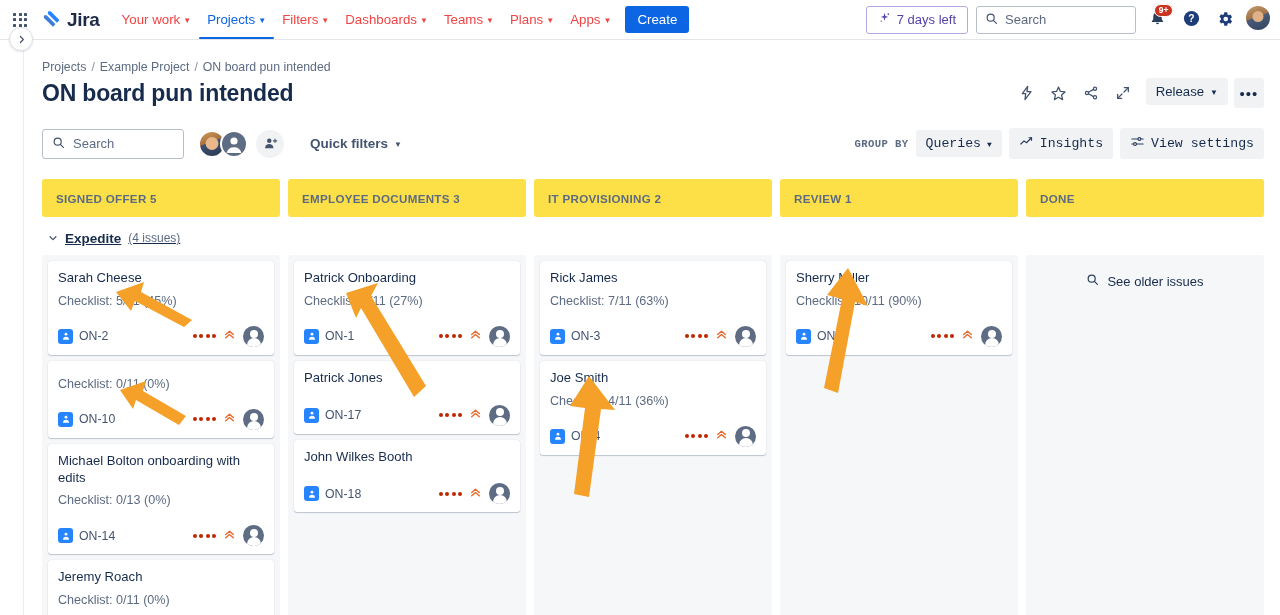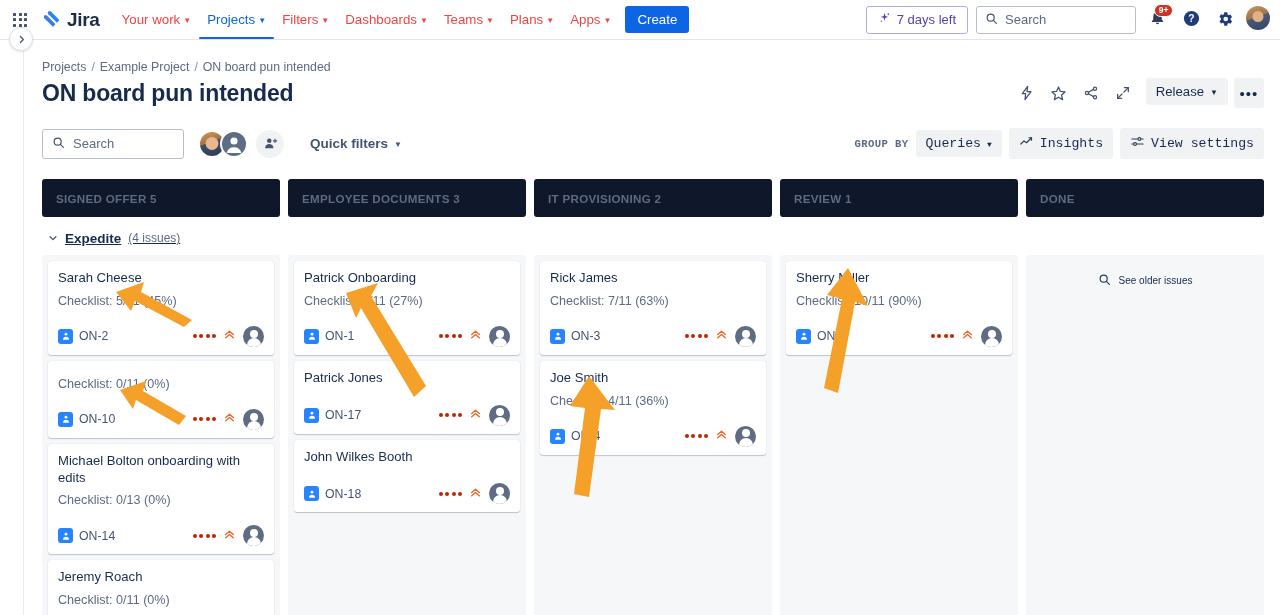--- a/index.html
+++ b/index.html
@@ -133,21 +133,21 @@
   .pill-btn {
     display: flex; align-items: center; gap: 6px;
     background: #f1f2f4; border: none; border-radius: 3px;
     font-size: 13.2px; color: #172b4d; padding: 6px 10px; cursor: pointer; font-family: inherit; font-weight: 500;
   }
 
   
   .board { margin-top: 20px; position: relative; }
   .col-headers { display: flex; gap: 8px; }
   .col-head {
-    background: #0f172a; border-radius: 3px;
+    background: #fde047; border-radius: 3px;
     height: 38px; display: flex; align-items: center;
     padding: 0 14px; font-size: 11.6px; font-weight: 600;
     letter-spacing: 0.3px; color: #5d6b82; text-transform: uppercase;
     flex: 1 1 0; min-width: 0;
   }
   .swimlane { display: flex; align-items: center; gap: 7px; padding: 12px 2px 8px 6px; text-decoration: underline; }
   .swim-name { font-size: 13.5px; font-weight: 600; color: #172b4d; }
   .swim-count { font-size: 12px; color: #5d6b82; }
 
   .columns { display: flex; gap: 8px; align-items: flex-start; }
@@ -173,21 +173,21 @@
   .dots i { width: 4px; height: 4px; border-radius: 50%; background: #bf2600; display: block; }
   .card-avatar {
     width: 21px; height: 21px; border-radius: 50%; background: #5e6c84;
     position: relative; overflow: hidden; flex: 0 0 auto;
   }
   .card-avatar::before { content:""; position:absolute; left:50%; top:18%; transform:translateX(-50%); width:8px; height:8px; border-radius:50%; background:#fff; }
   .card-avatar::after { content:""; position:absolute; left:50%; top:58%; transform:translateX(-50%); width:14px; height:11px; border-radius:7px 7px 0 0; background:#fff; }
 
   .see-older {
     display: flex; align-items: center; justify-content: center; gap: 8px;
-    font-size: 10px; color: #172b4d; padding: 12px 0 10px 0; cursor: pointer;
+    font-size: 13px; color: #172b4d; padding: 12px 0 10px 0; cursor: pointer;
   }
 
   
   .arrow { position: absolute; pointer-events: none; z-index: 30; }
 </style>
 </head>
 <body>
 
 <div class="topnav">
   <div class="appswitch">

